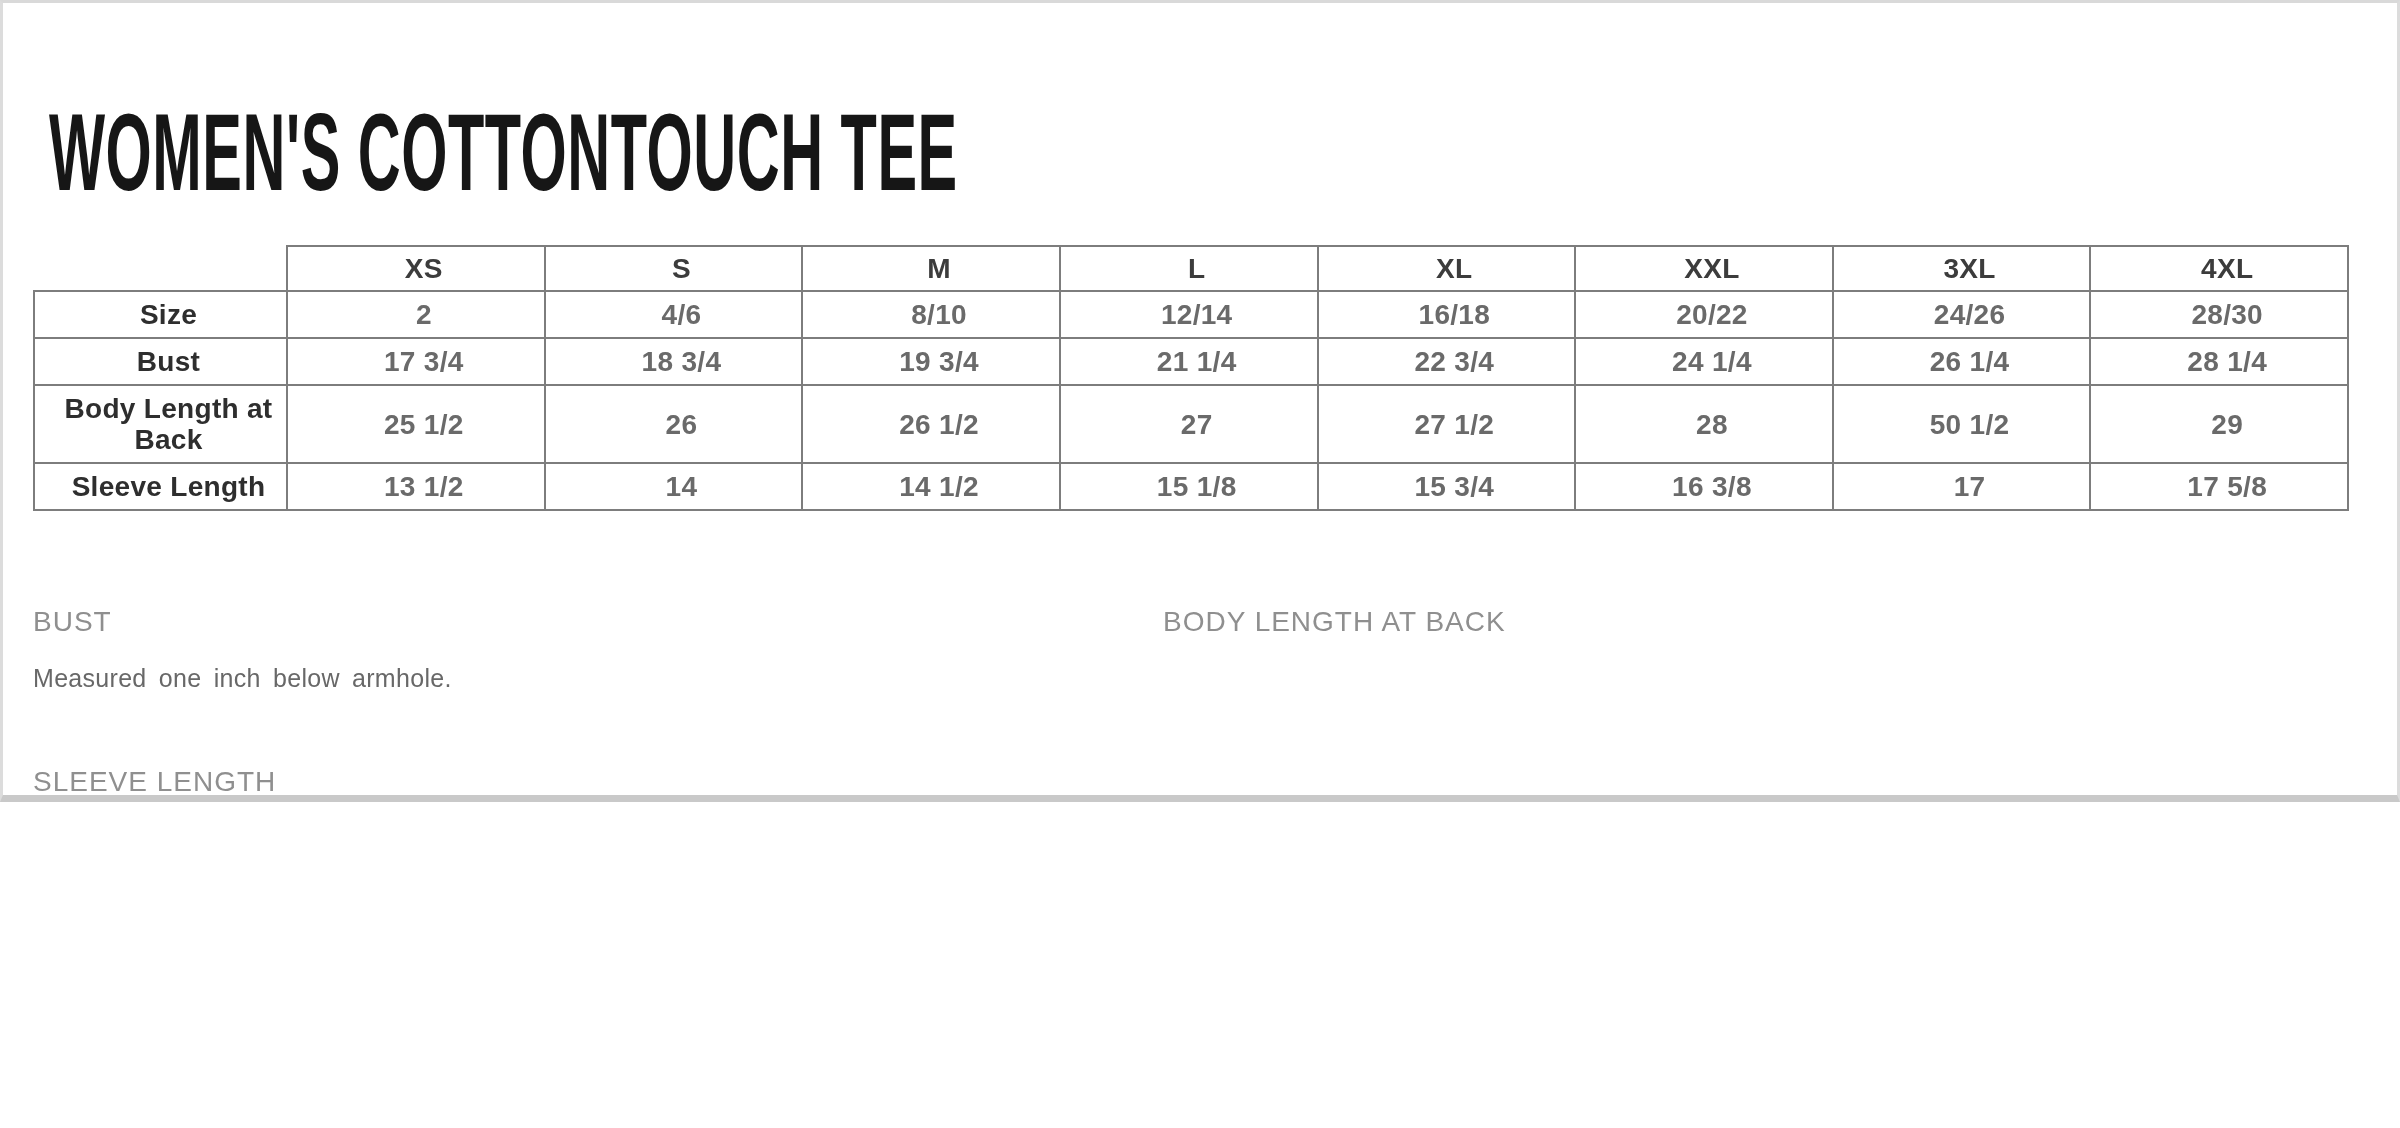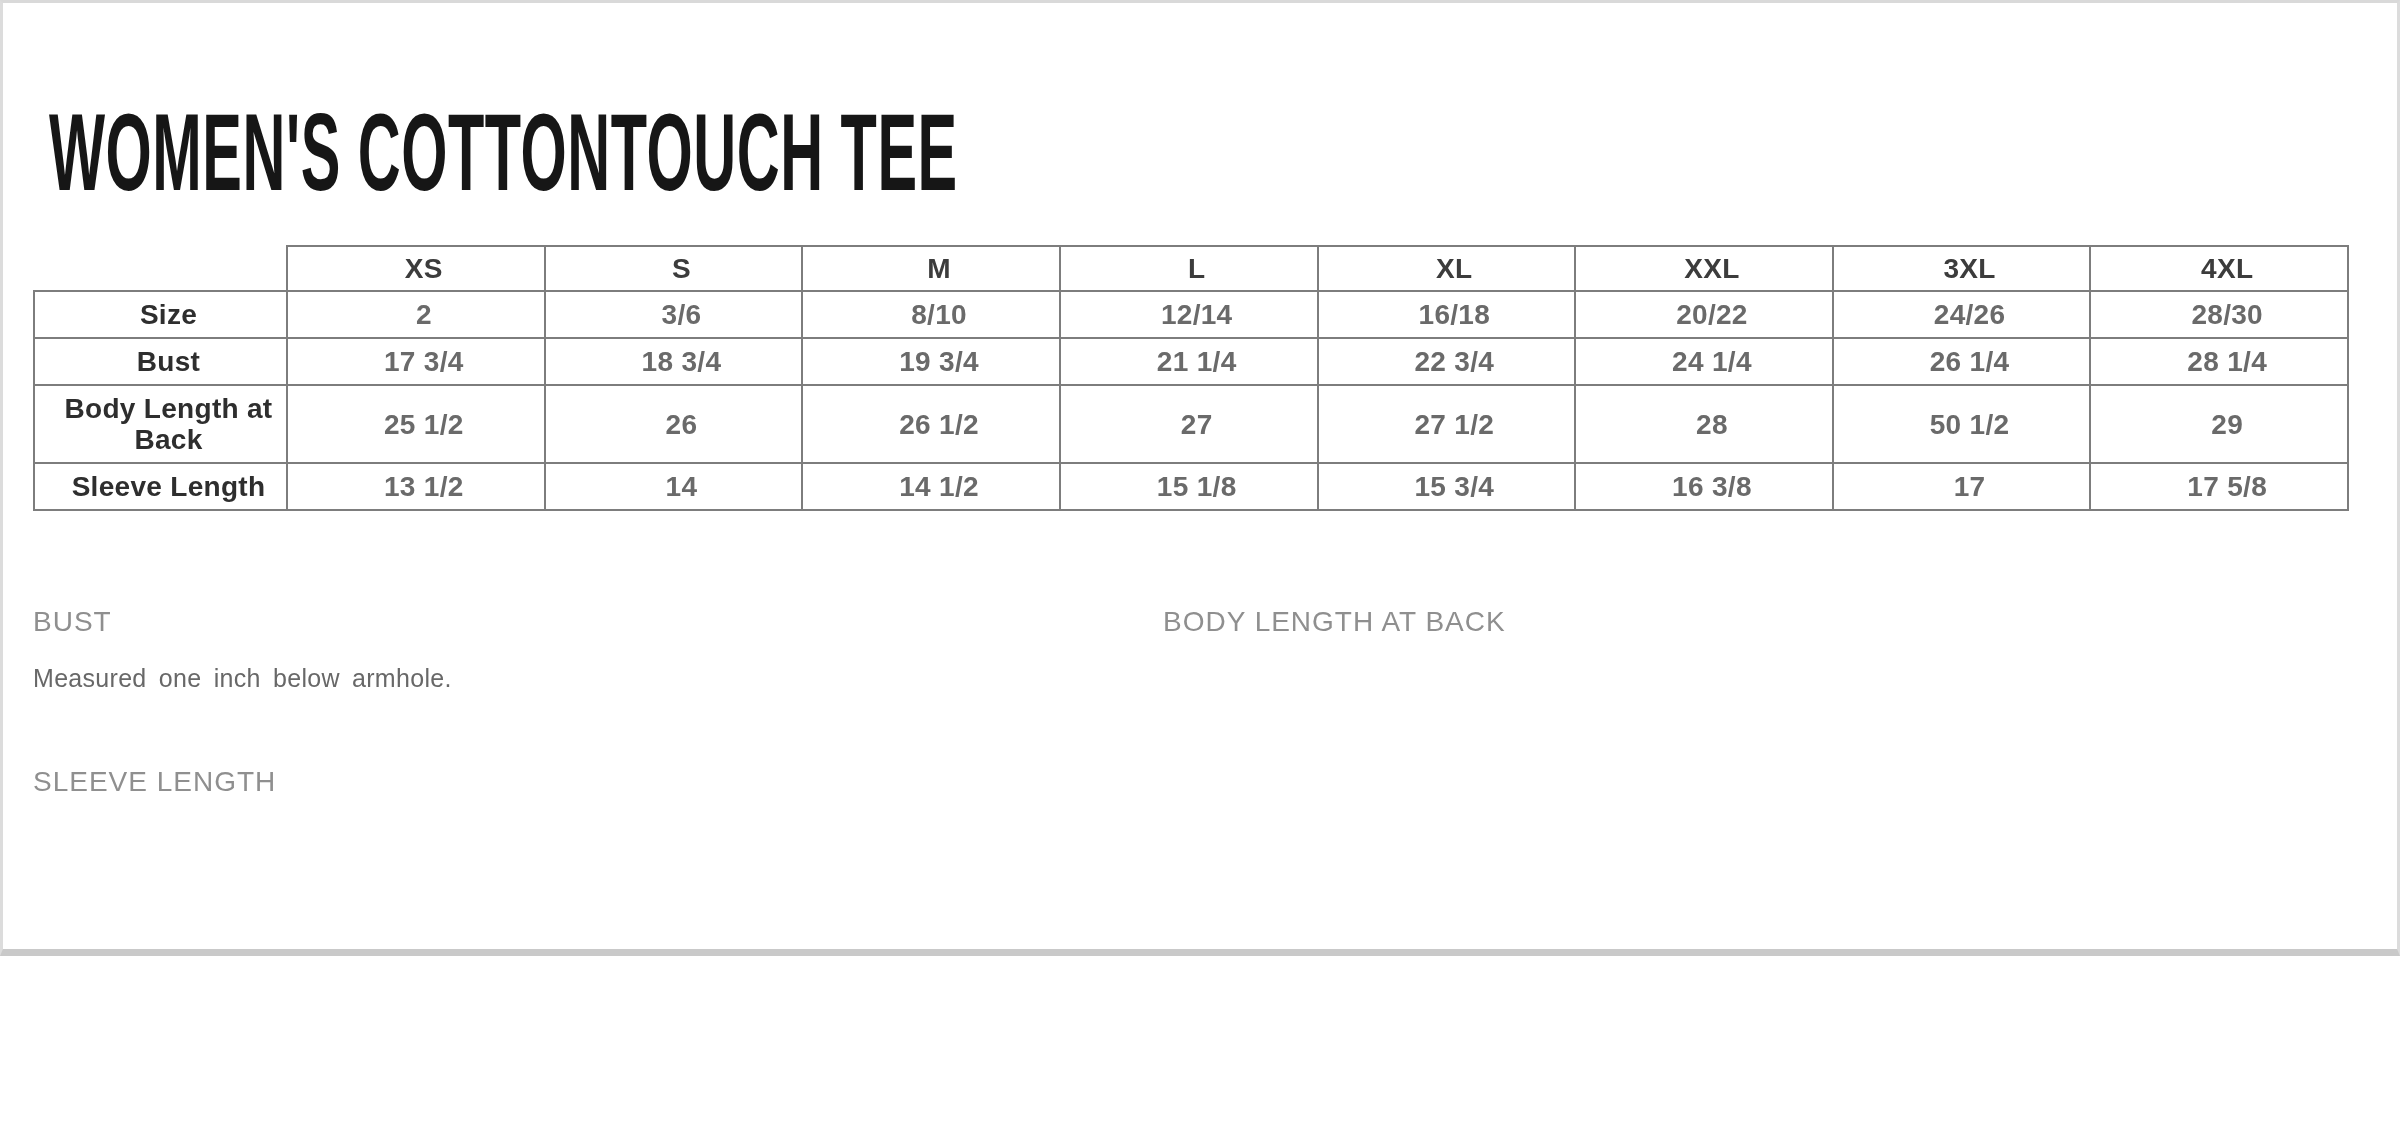--- a/index.html
+++ b/index.html
@@ -1,18 +1,18 @@
 <!DOCTYPE html>
 <html><head>
 <meta charset="utf-8">
 <style>
   html,body{margin:0;padding:0;background:#ffffff;}
   .page{
     position:relative;
-    width:2400px;height:956px;
+    width:2400px;height:802px;
     box-sizing:border-box;
     background:#ffffff;
     border-top:3px solid #d9d9d9;
     border-left:3px solid #dcdcdc;
     border-right:3px solid #dcdcdc;
     border-bottom:7px solid #c9c9c9;
     padding:0 30px;
     overflow:hidden;
     font-family:"Liberation Sans", sans-serif;
   }
@@ -115,21 +115,21 @@
           <th>XL</th>
           <th>XXL</th>
           <th>3XL</th>
           <th>4XL</th>
         </tr>
     </thead>
     <tbody id="body-rows">
         <tr>
           <td class="row-label">Size</td>
           <td>2</td>
-          <td>3/6</td>
+          <td>4/6</td>
           <td>8/10</td>
           <td>12/14</td>
           <td>16/18</td>
           <td>20/22</td>
           <td>24/26</td>
           <td>28/30</td>
         </tr>
         <tr>
           <td class="row-label">Bust</td>
           <td>17 3/4</td>

